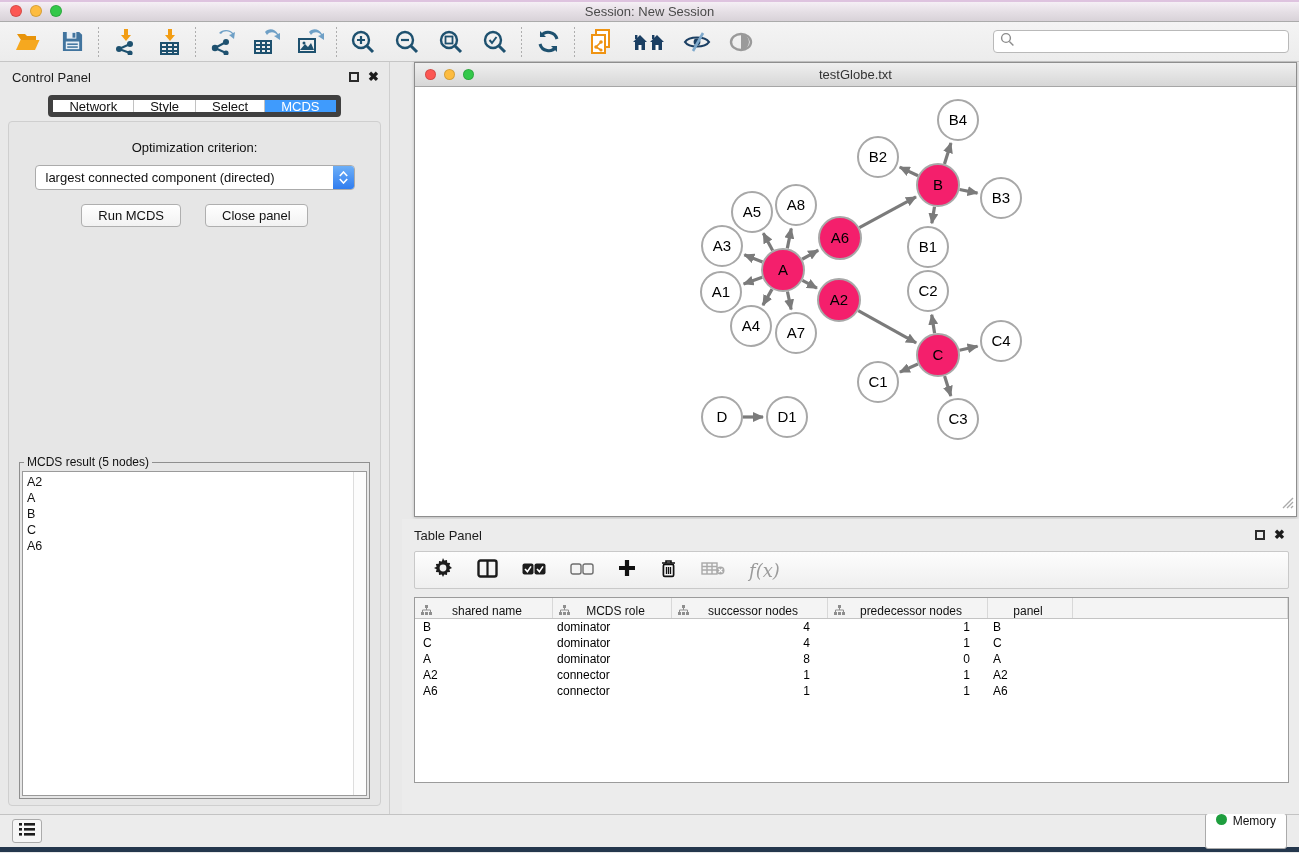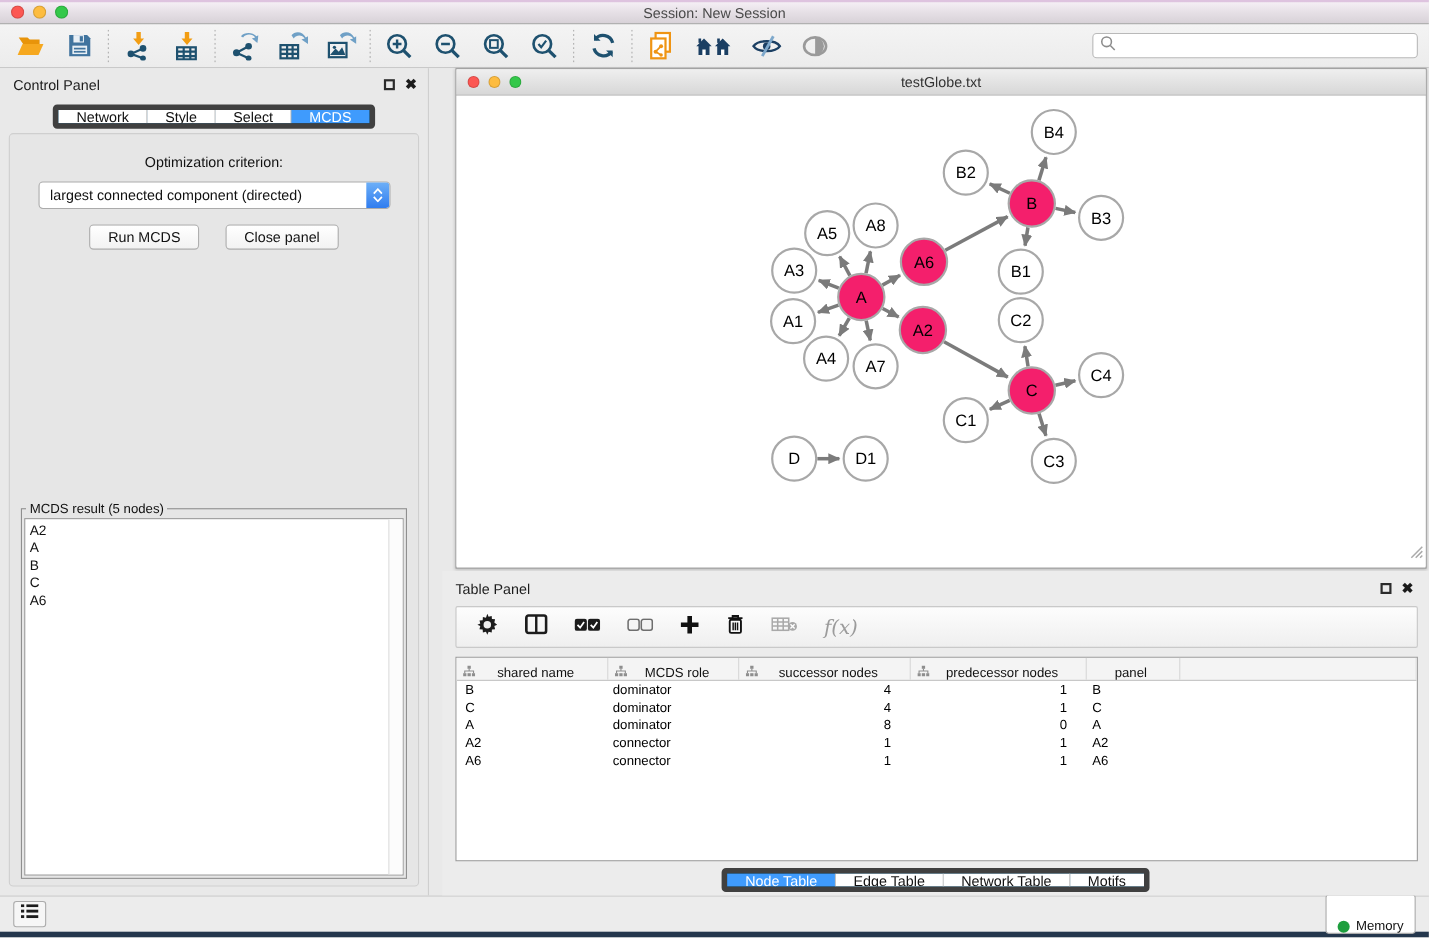--- a/index.html
+++ b/index.html
@@ -103,21 +103,21 @@
   .dt-cell.c4 { padding-left:5px; }
 
   .tp-tabs-row { margin-top:6px; display:flex; justify-content:center; }
 
   
   .statusbar { height:33px; background:#ECECEC; border-top:1px solid #C3C3C3;
     display:flex; align-items:center; padding:0 12px; }
   .list-btn { width:30px; height:24px; border:1px solid #ABABAB; border-radius:3px; background:#F6F6F6;
     display:flex; align-items:center; justify-content:center; cursor:pointer; }
   .memory-btn { margin-left:auto; height:36px; padding:0 10px; background:#fff; border:1px solid #ABABAB;
-    border-radius:3px; display:flex; align-items:flex-end; gap:6px; font-size:12px; color:#111; cursor:pointer; }
+    border-radius:3px; display:flex; align-items:flex-start; gap:6px; font-size:12px; color:#111; cursor:pointer; }
   .mem-dot { width:11px; height:11px; border-radius:50%; }
   .desktop-strip { height:5px; background:#24374D; }
 </style>
 </head>
 <body>
 
 <div class="titlebar">
   <div class="lights">
     <div class="light red"></div>
     <div class="light yellow"></div>
@@ -597,28 +597,20 @@
               <div class="dt-cell c0">A6</div>
               <div class="dt-cell c1">connector</div>
               <div class="dt-cell c2 num">1</div>
               <div class="dt-cell c3 num">1</div>
               <div class="dt-cell c4">A6</div>
               <div class="dt-cell"></div>
             </div>
           </div>
       </div>
 
-      <div class="tp-tabs-row">
-        <div class="seg-tabs" id="tp-tabs">
-            <span class="seg active">Node Table</span>
-            <span class="seg">Edge Table</span>
-            <span class="seg">Network Table</span>
-            <span class="seg">Motifs</span>
-          </div>
-      </div>
     </div>
 
   </div>
 </div>
 
 <div class="statusbar">
   <div class="list-btn">
     <span><svg width="16" height="13" viewBox="0 0 16 13">
           <rect x="0" y="0" width="3" height="2.6" fill="#1c1c1c"></rect>
           <rect x="0" y="5" width="3" height="2.6" fill="#1c1c1c"></rect>

